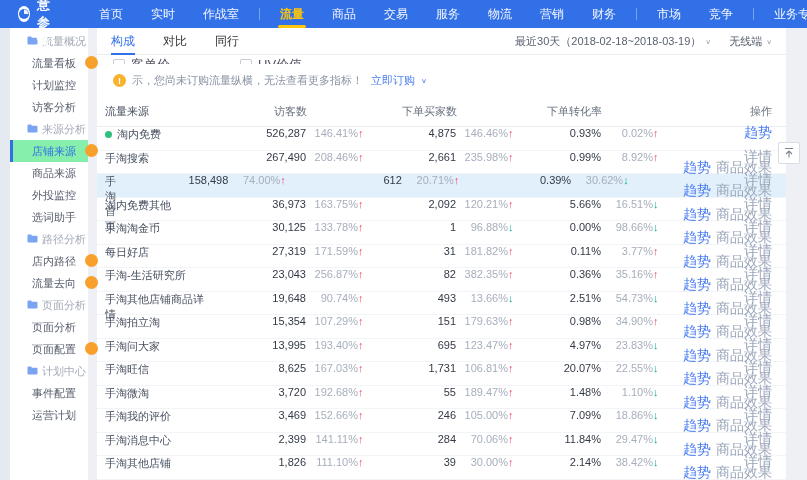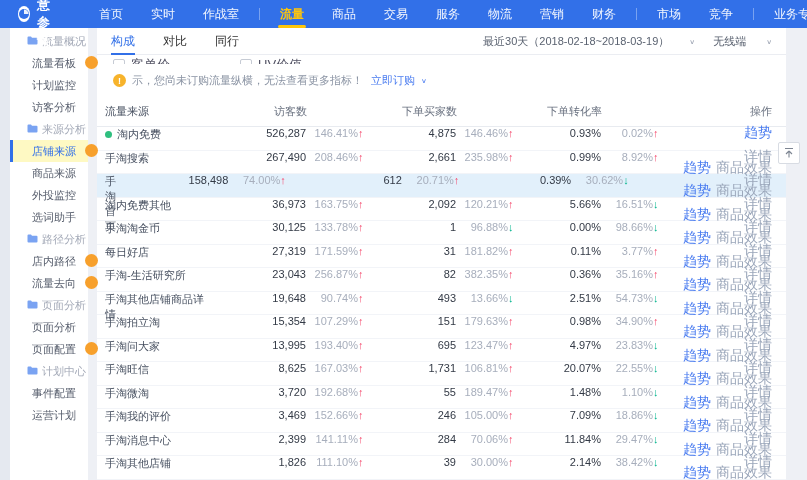--- a/index.html
+++ b/index.html
@@ -34,42 +34,42 @@
   .sidebar { width:78px; background:#fff; position:relative; padding-top:2px; z-index:5; }
   .side-header {
     height:22px; display:flex; align-items:center; gap:4px; padding-left:17px;
     color:#a3a9b7; font-size:11px;
   }
   .side-item {
     height:22px; line-height:22px; padding-left:22px; color:#555c6b; cursor:pointer;
     position:relative; white-space:nowrap; font-size:11px;
   }
   .side-item.selected {
-    color:var(--accent,#3270e8); background:#fef9c3;
+    color:var(--accent,#3270e8); background:#86efac;
     border-left:3px solid var(--accent,#3270e8); padding-left:19px;
   }
   .side-dot {
     position:absolute; right:-10px; top:4px; width:13px; height:13px; border-radius:50%;
     background:var(--orange,#f7a02c); z-index:6;
   }
   .side-gap { width:9px; }
   
   .card { width:689px; background:#fff; display:flex; flex-direction:column; overflow:hidden; }
   .tabs-row {
     height:27px; display:flex; align-items:center; padding:0 14px;
     border-bottom:1px solid #ebedf2;
   }
   .tab {
     font-size:12px; color:#333; height:27px; line-height:27px; margin-right:28px;
     position:relative; cursor:pointer;
   }
   .tab.active { color:var(--accent,#3270e8); }
   .tab.active::after { content:""; position:absolute; left:0; right:0; bottom:0; height:2px; background:var(--accent,#3270e8); }
   .tabs-spacer { flex:1; }
-  .selector { display:flex; align-items:center; gap:20px; color:#5a6270; font-size:11px; cursor:pointer; margin-left:18px; }
+  .selector { display:flex; align-items:center; gap:4px; color:#5a6270; font-size:11px; cursor:pointer; margin-left:18px; }
   .caret { font-size:8px; color:#9aa2b1; transform:scaleY(.8); }
   .clip-row { height:9px; overflow:hidden; padding:0 16px; }
   .cb-row { display:flex; gap:70px; padding-top:1px; }
   .cb { display:flex; align-items:center; gap:6px; color:#556; font-size:13px; cursor:pointer; }
   .cb-box { width:12px; height:12px; border:1px solid #c6cbd4; border-radius:2px; background:#fff; flex:none; }
   .notice { margin:9px 16px 3px; display:flex; align-items:center; gap:6px; color:#8a93a3; }
   .notice-icon {
     width:13px; height:13px; border-radius:50%; background:#f7b32b; color:#fff;
     font-size:9px; font-weight:bold; display:flex; align-items:center; justify-content:center; flex:none;
   }

